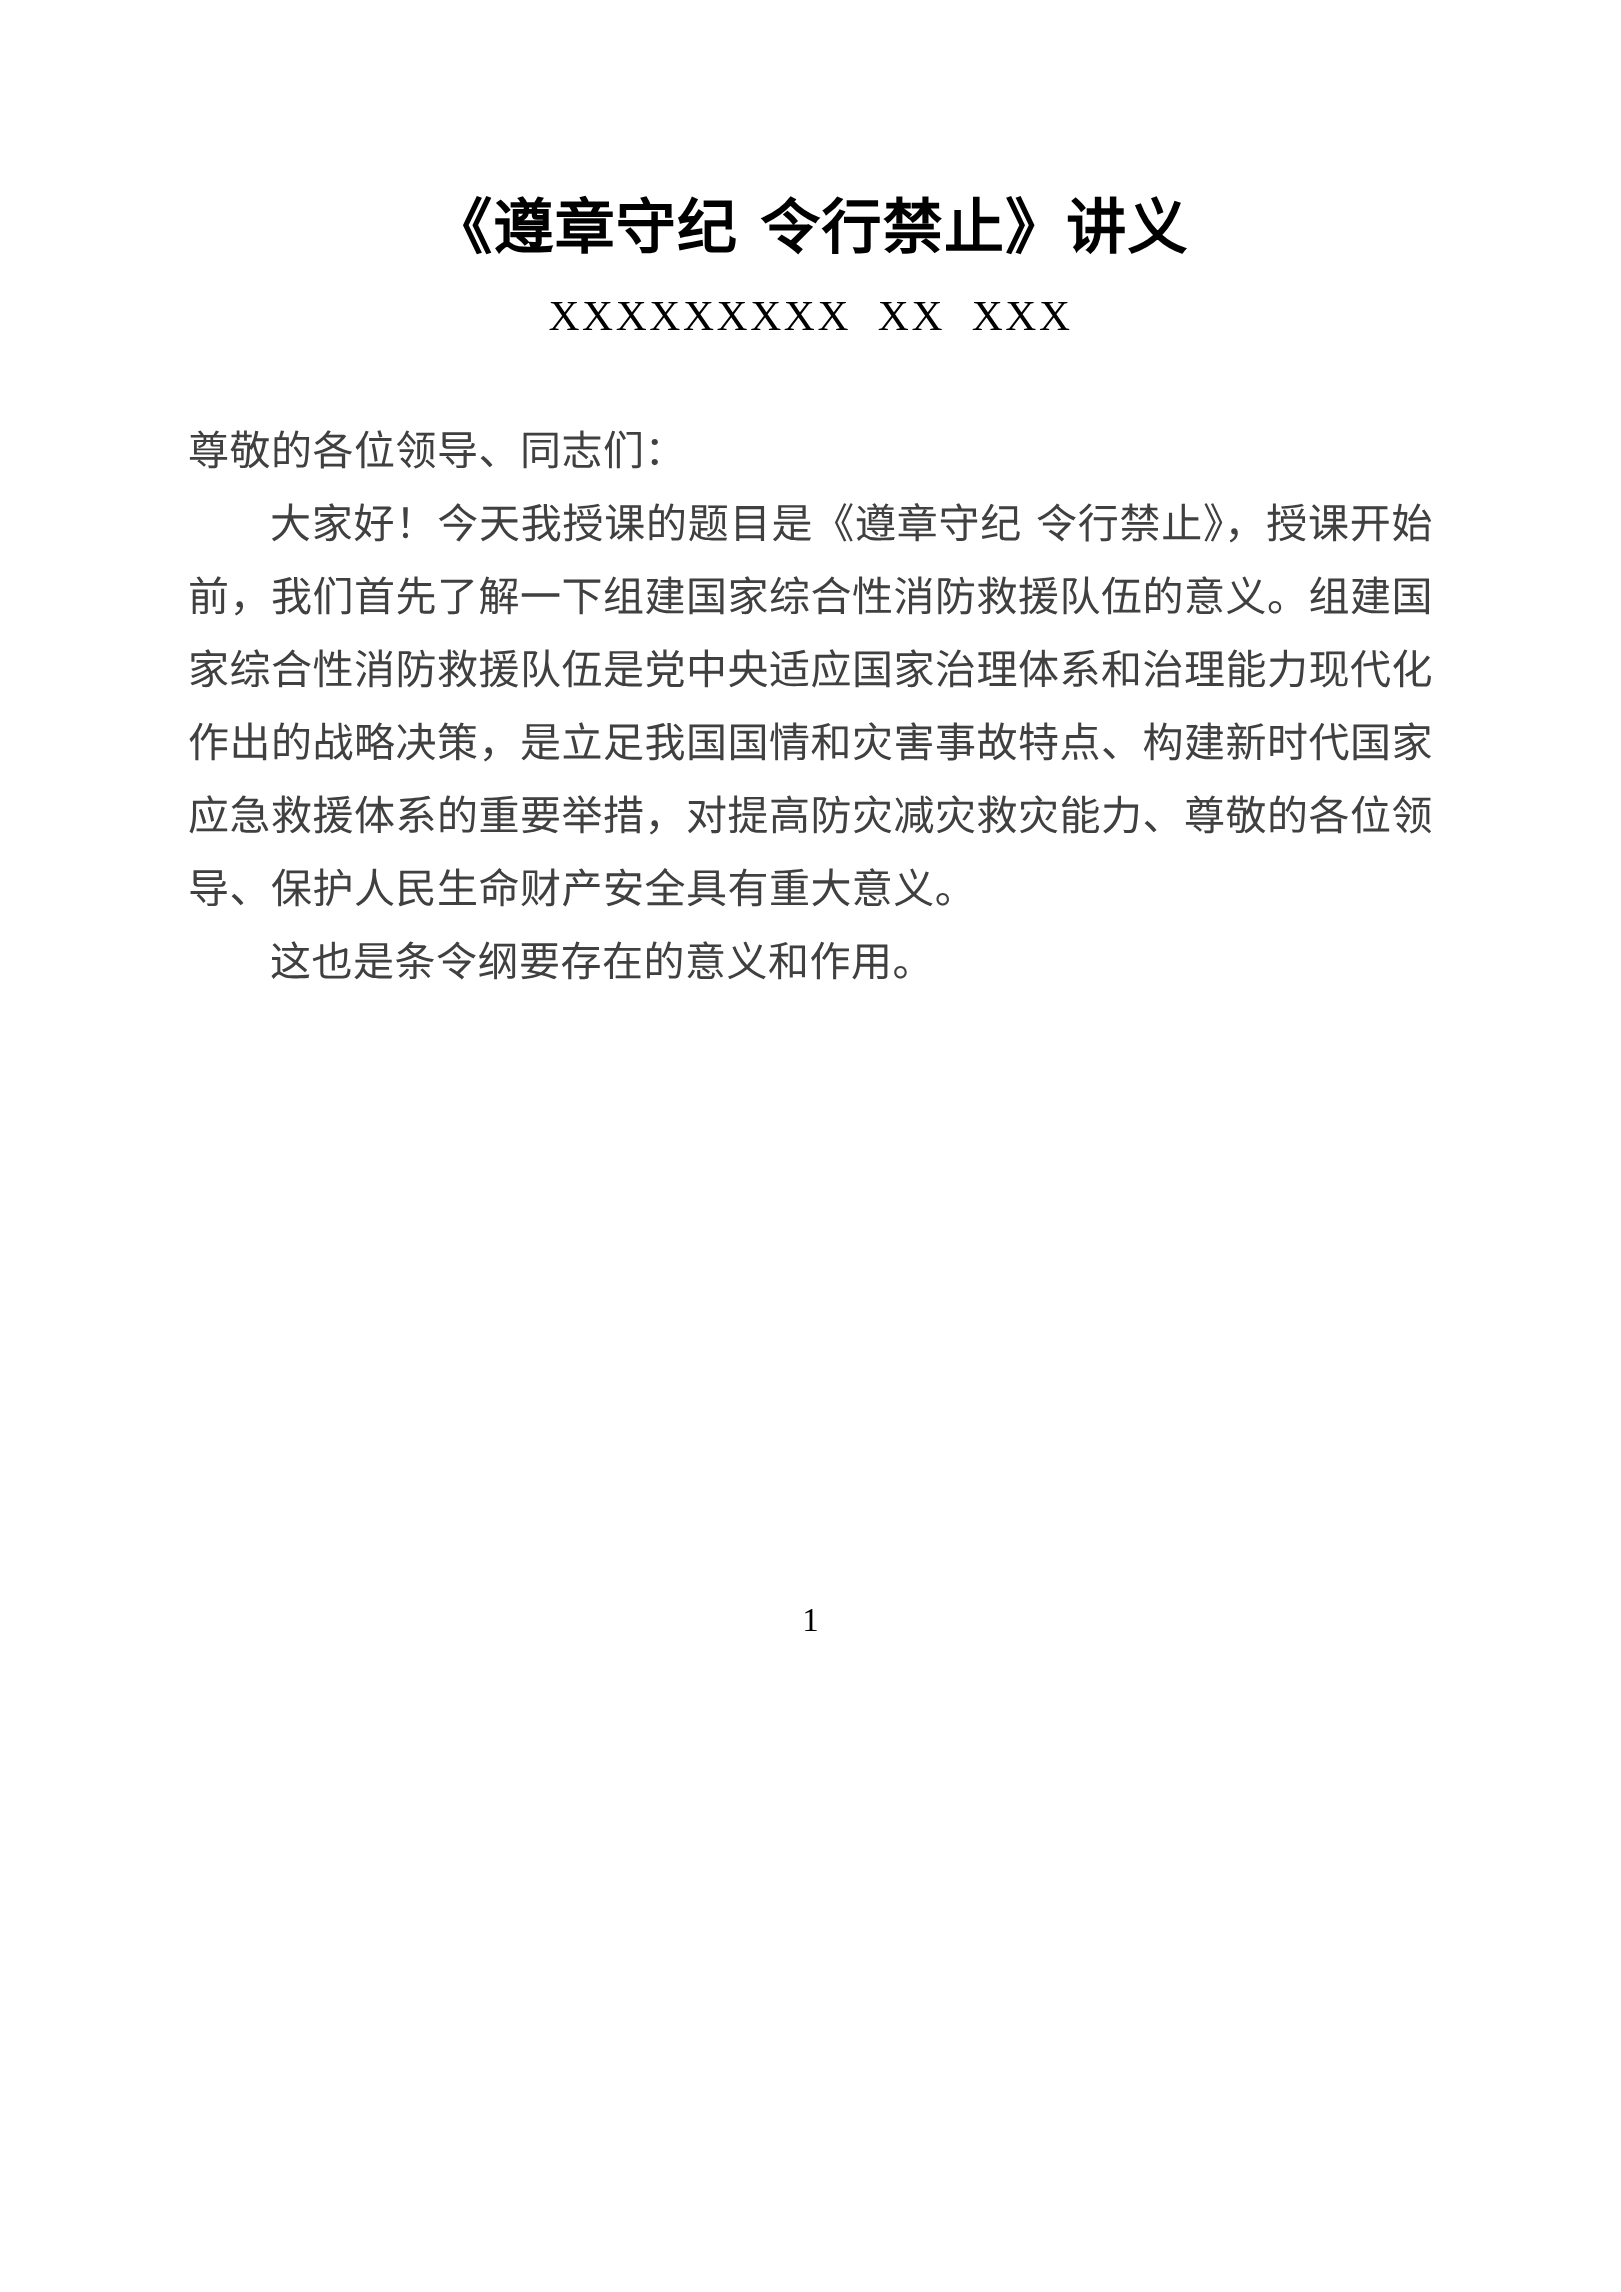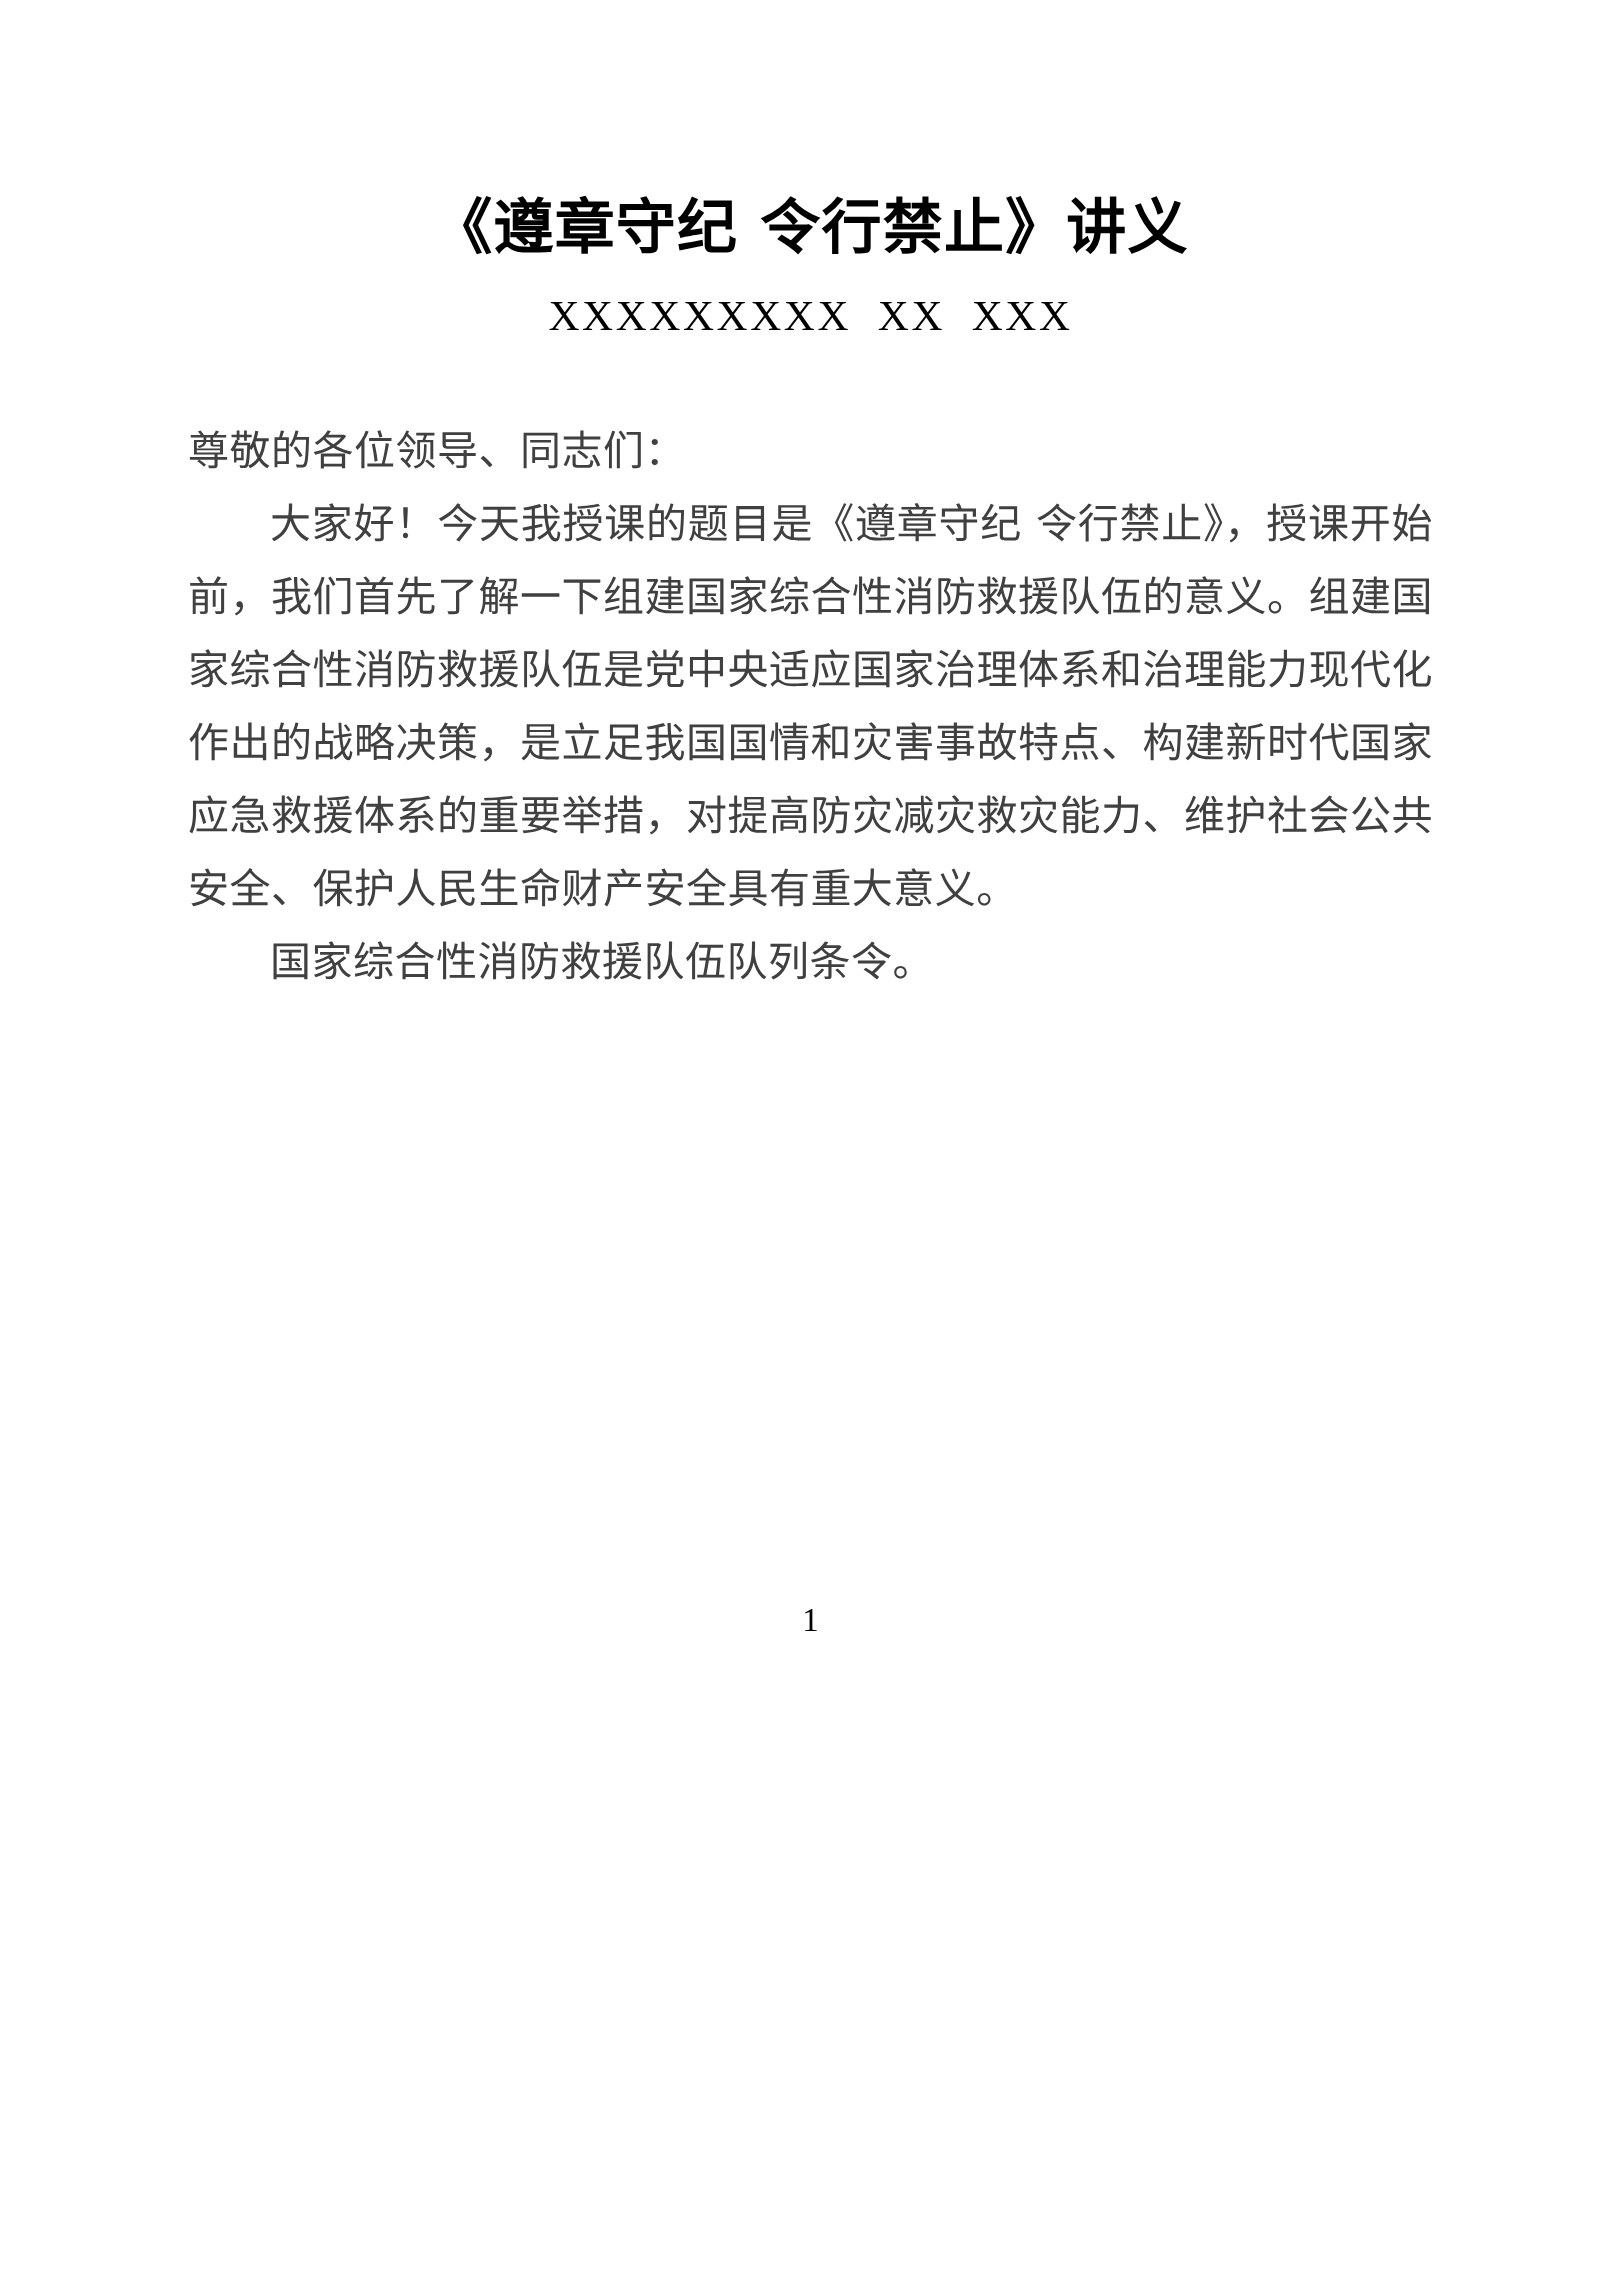--- a/index.html
+++ b/index.html
@@ -95,22 +95,22 @@
 
   <div class="content">
 
     <div class="title-block">
       <h1 class="doc-title">《遵章守纪 令行禁止》讲义</h1>
       <div class="doc-subtitle">XXXXXXXXX  XX  XXX</div>
     </div>
 
     <div class="body-text">
       <p class="no-indent">尊敬的各位领导、同志们：</p>
-      <p>大家好！今天我授课的题目是《遵章守纪 令行禁止》，授课开始前，我们首先了解一下组建国家综合性消防救援队伍的意义。组建国家综合性消防救援队伍是党中央适应国家治理体系和治理能力现代化作出的战略决策，是立足我国国情和灾害事故特点、构建新时代国家应急救援体系的重要举措，对提高防灾减灾救灾能力、维护社会公共安全、保护人民生命财产安全具有重大意义。</p>
-      <p>国家综合性消防救援队伍队列条令。</p>
+      <p>大家好！今天我授课的题目是《遵章守纪 令行禁止》，授课开始前，我们首先了解一下组建国家综合性消防救援队伍的意义。组建国家综合性消防救援队伍是党中央适应国家治理体系和治理能力现代化作出的战略决策，是立足我国国情和灾害事故特点、构建新时代国家应急救援体系的重要举措，对提高防灾减灾救灾能力、尊敬的各位领导、保护人民生命财产安全具有重大意义。</p>
+      <p>这也是条令纲要存在的意义和作用。</p>
     </div>
 
   </div>
 
   <div class="page-number">1</div>
 
 </div>
 
 
 </body></html>

